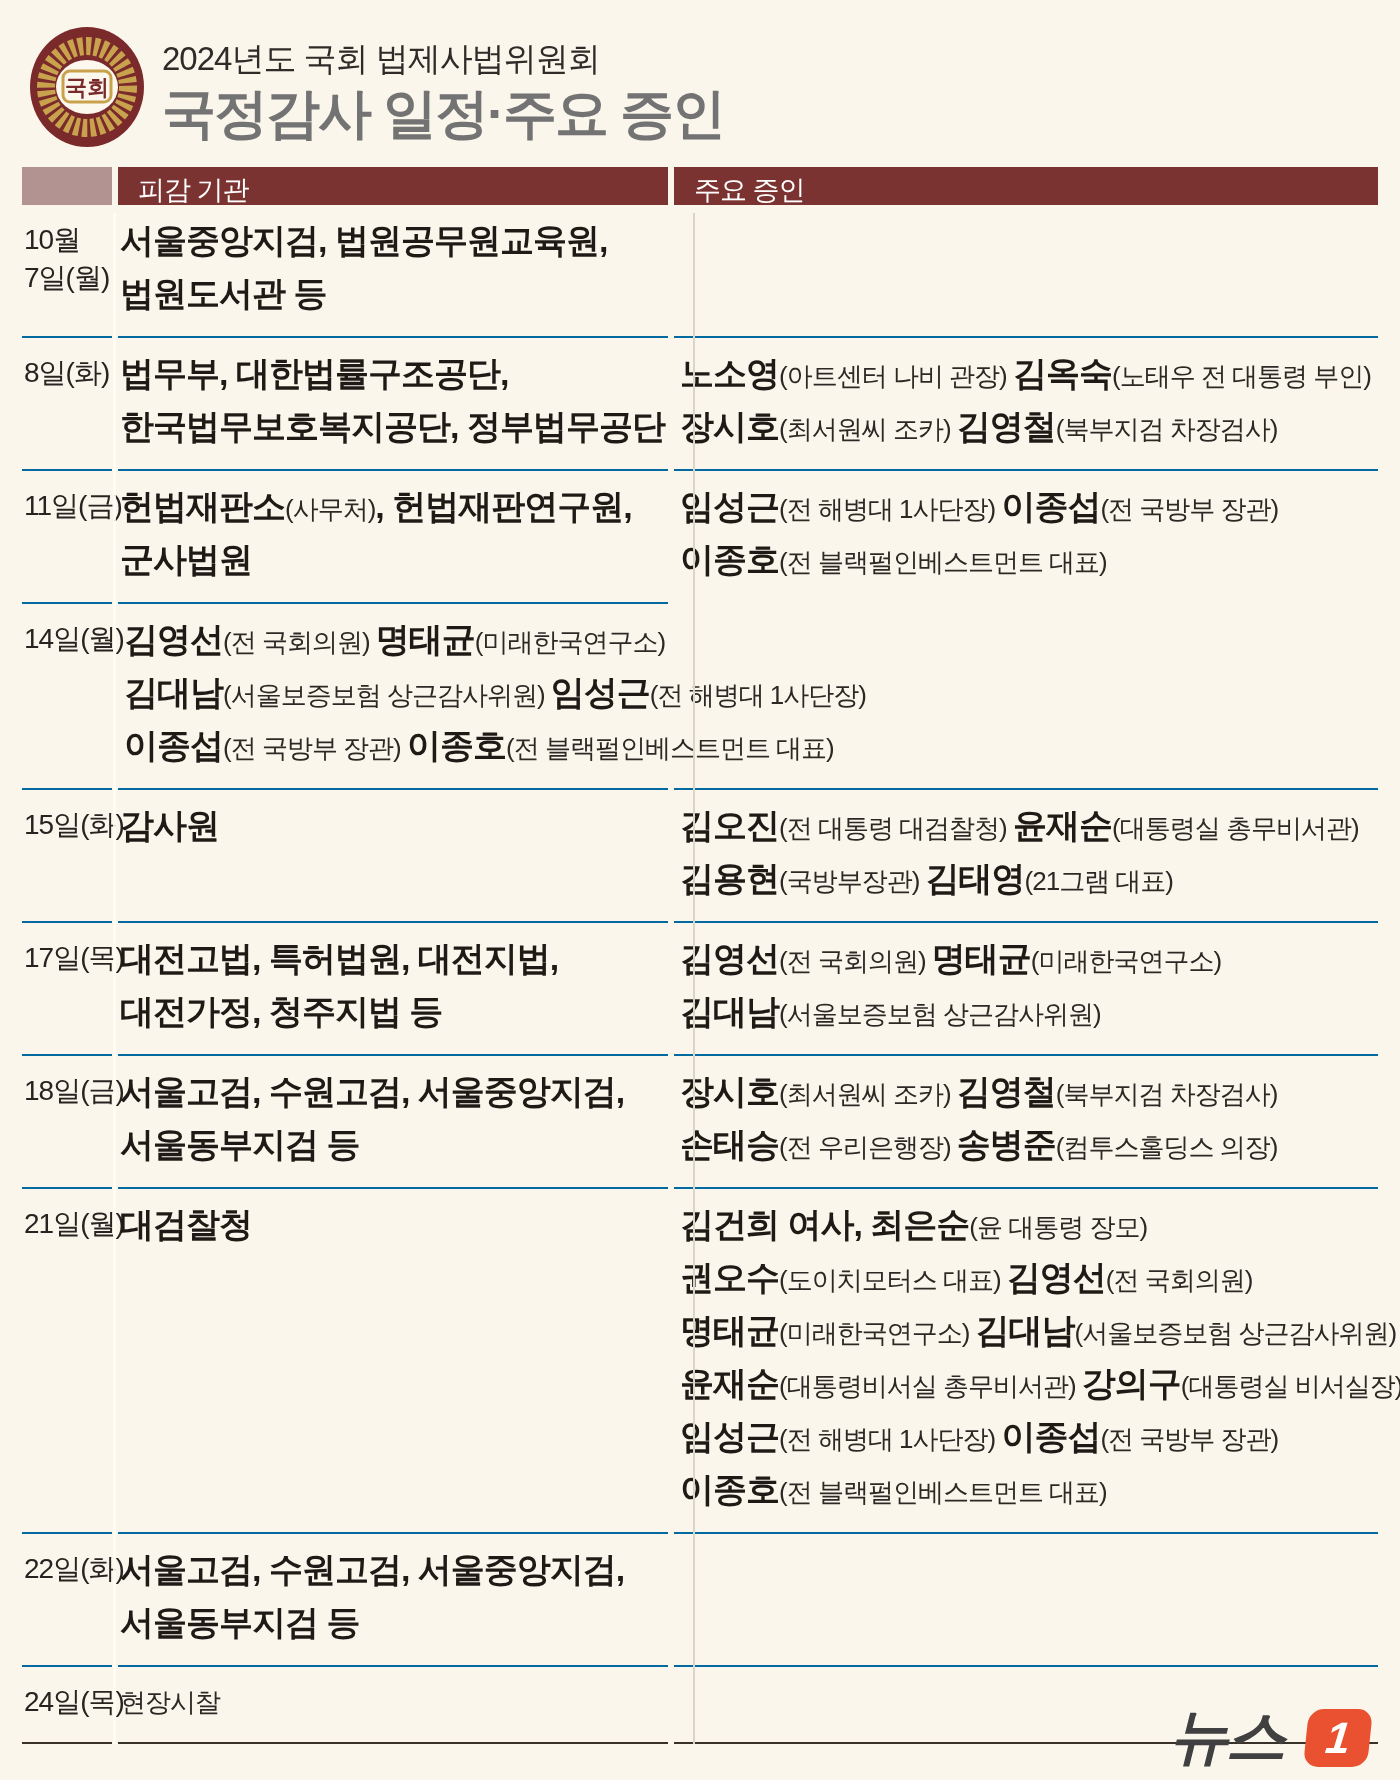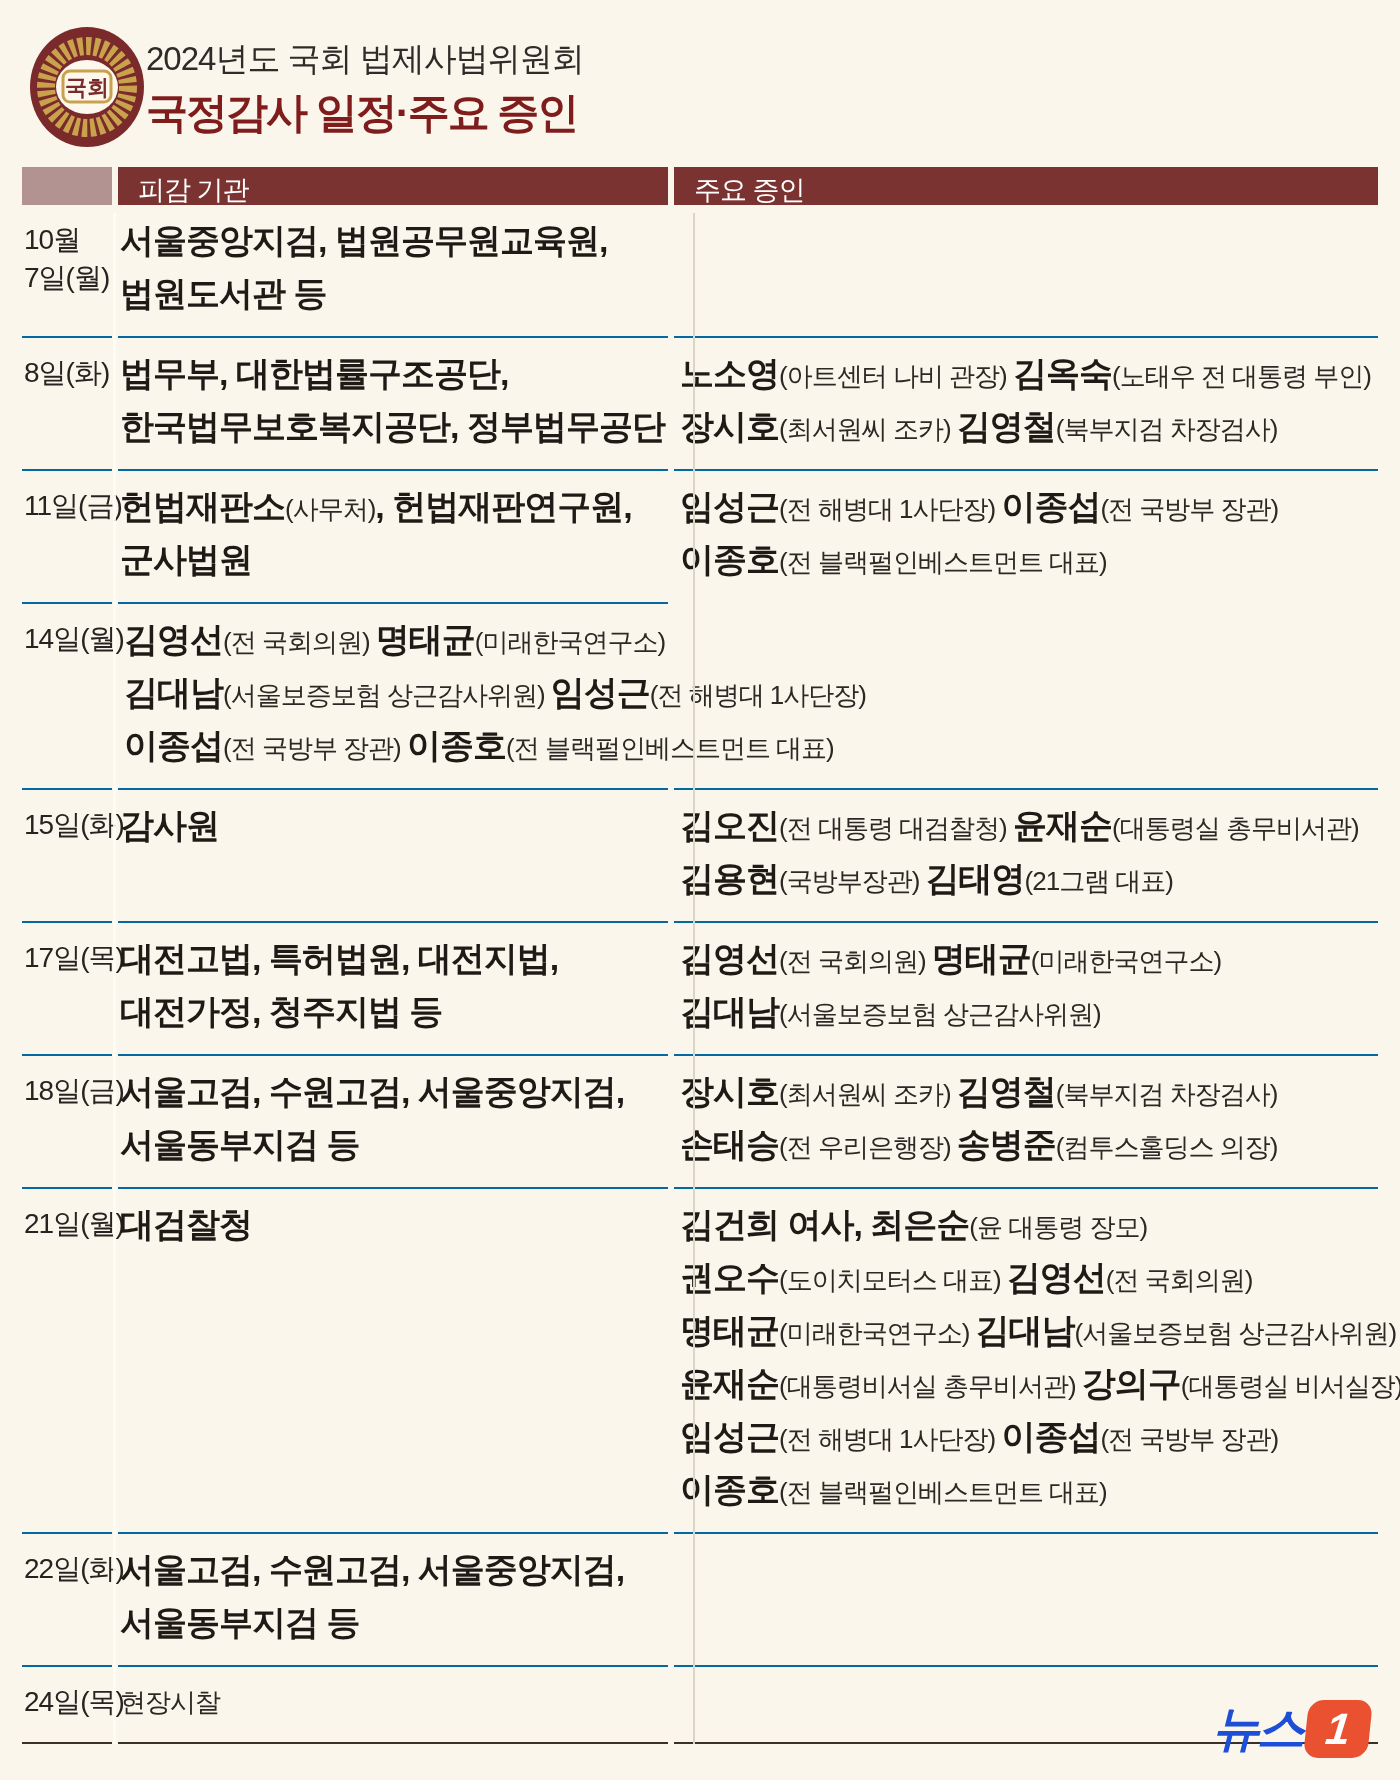--- a/index.html
+++ b/index.html
@@ -8,28 +8,28 @@
     background:#fbf6ec;
     font-family:"Liberation Sans","DejaVu Sans",sans-serif;
     color:#201d19;
     overflow:hidden;
   }
   .page{position:relative;width:1400px;height:1780px;background:#fbf6ec;}
 
   
   .hdr{position:absolute;top:26px;left:28px;display:flex;align-items:flex-start;}
   .emblem{width:118px;height:122px;flex:0 0 auto;}
-  .titles{}
+  .titles{margin-left:16px;}
   .subtitle{
     margin-top:12px;font-size:33px;line-height:42px;
     font-weight:400;color:#2e2b28;letter-spacing:-1px;
   }
   .title{
-    margin-top:2px;font-size:42px;line-height:62px;
-    font-weight:700;color:#7f1d1d;letter-spacing:-2px;
+    margin-top:2px;font-size:54px;line-height:62px;
+    font-weight:700;color:#737373;letter-spacing:-2px;
   }
 
   
   .table{position:absolute;top:167px;left:22px;width:1356px;}
   .thead,.row{display:grid;grid-template-columns:90px 550px 704px;column-gap:6px;}
   .th{height:38px;line-height:46px;font-size:27px;color:#ffffff;letter-spacing:-1px;}
   .th-date{background:#b39392;}
   .th-inst,.th-wit{background:#7b3332;padding-left:20px;}
   .tbody{position:relative;}
   .cell{padding:12px 0 13px;}
@@ -42,22 +42,22 @@
   .seg-r{font-weight:400;font-size:26px;color:#2c2824;}
   .tbody .row + .row > .cell{border-top:2px solid #0369a1;}
   .tbody .row:last-child > .cell{border-bottom:2px solid #38312a;}
   .vline{position:absolute;top:46px;bottom:0;left:671px;width:2px;background:#dbd5c8;}
   .vline-light{position:absolute;top:46px;bottom:0;left:91px;width:3px;background:#fffdf5;opacity:.85;}
 
   
   .footer{position:absolute;top:1697px;right:30px;}
   .brand{display:flex;align-items:center;}
   .brand-text{
-    font-size:48px;font-weight:700;font-style:italic;
-    color:#1d4ed8;letter-spacing:-3px;margin-right:4px;
+    font-size:60px;font-weight:700;font-style:italic;
+    color:#404040;letter-spacing:-3px;margin-right:23px;
   }
   .brand-badge{
     display:inline-block;width:64px;height:58px;
     background:#ea5130;border-radius:15px;
     transform:skewX(-6deg);
     color:#ffffff;font-size:44px;font-weight:700;font-style:italic;
     text-align:center;line-height:58px;
   }
 </style>
 </head>

